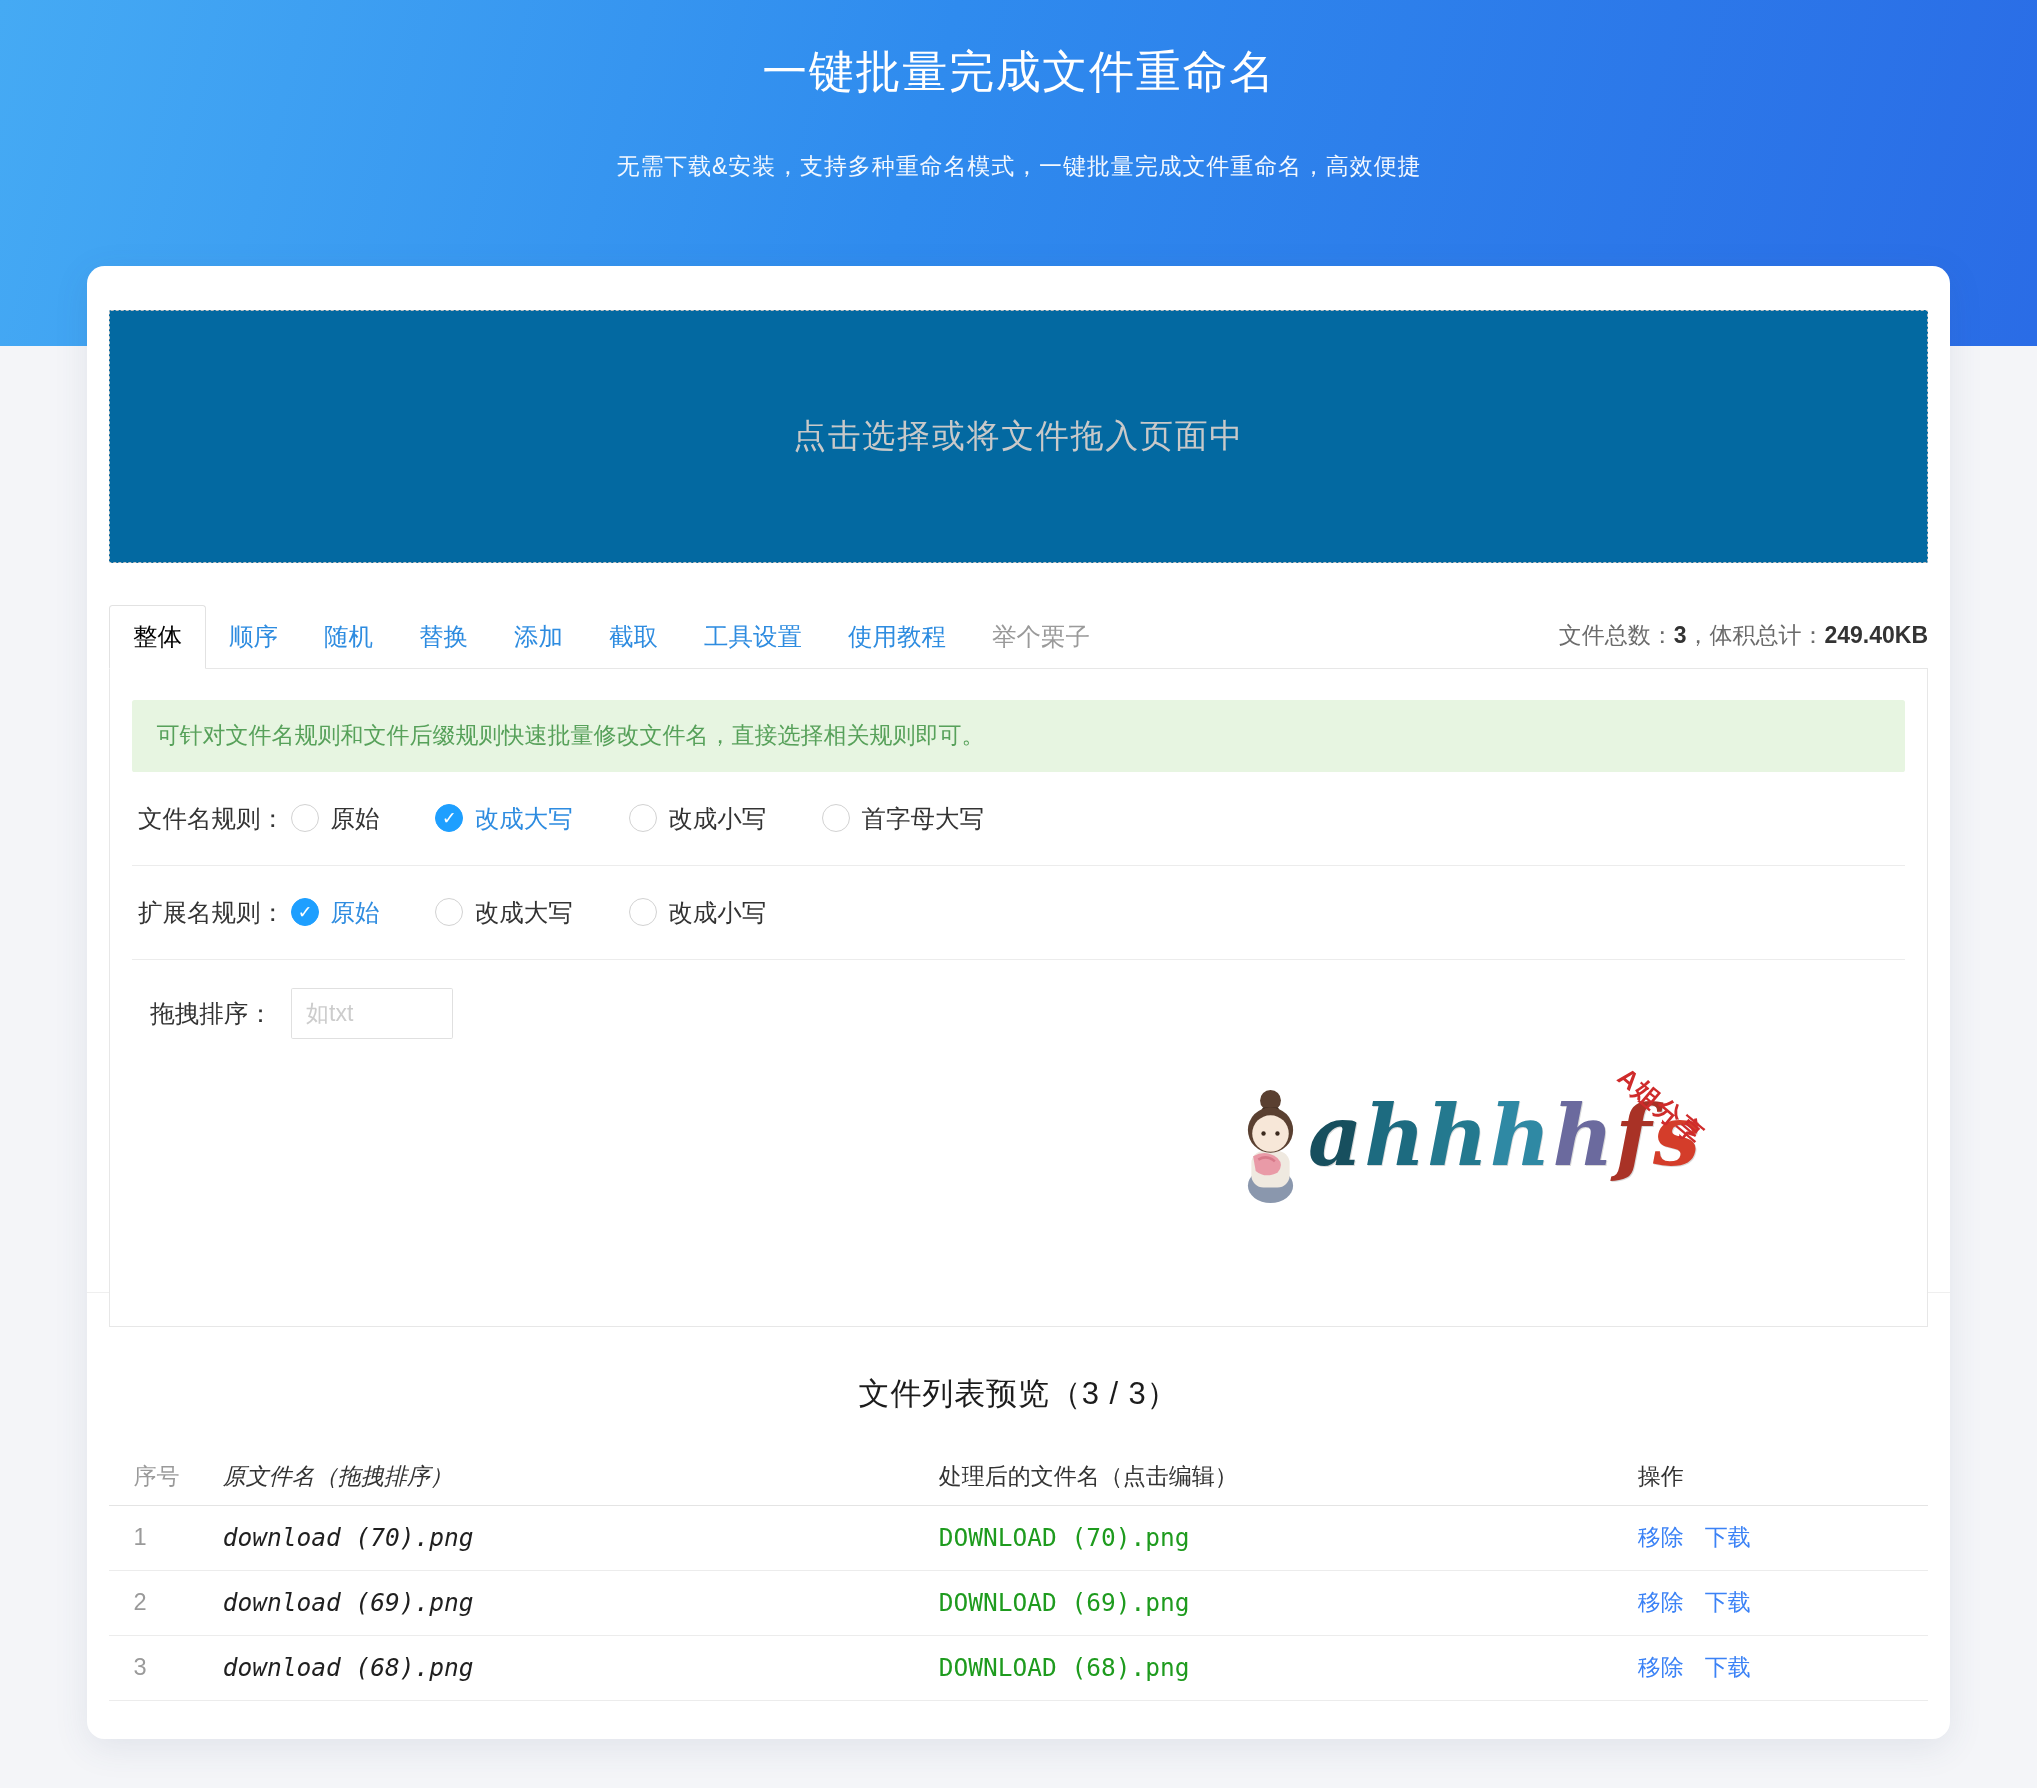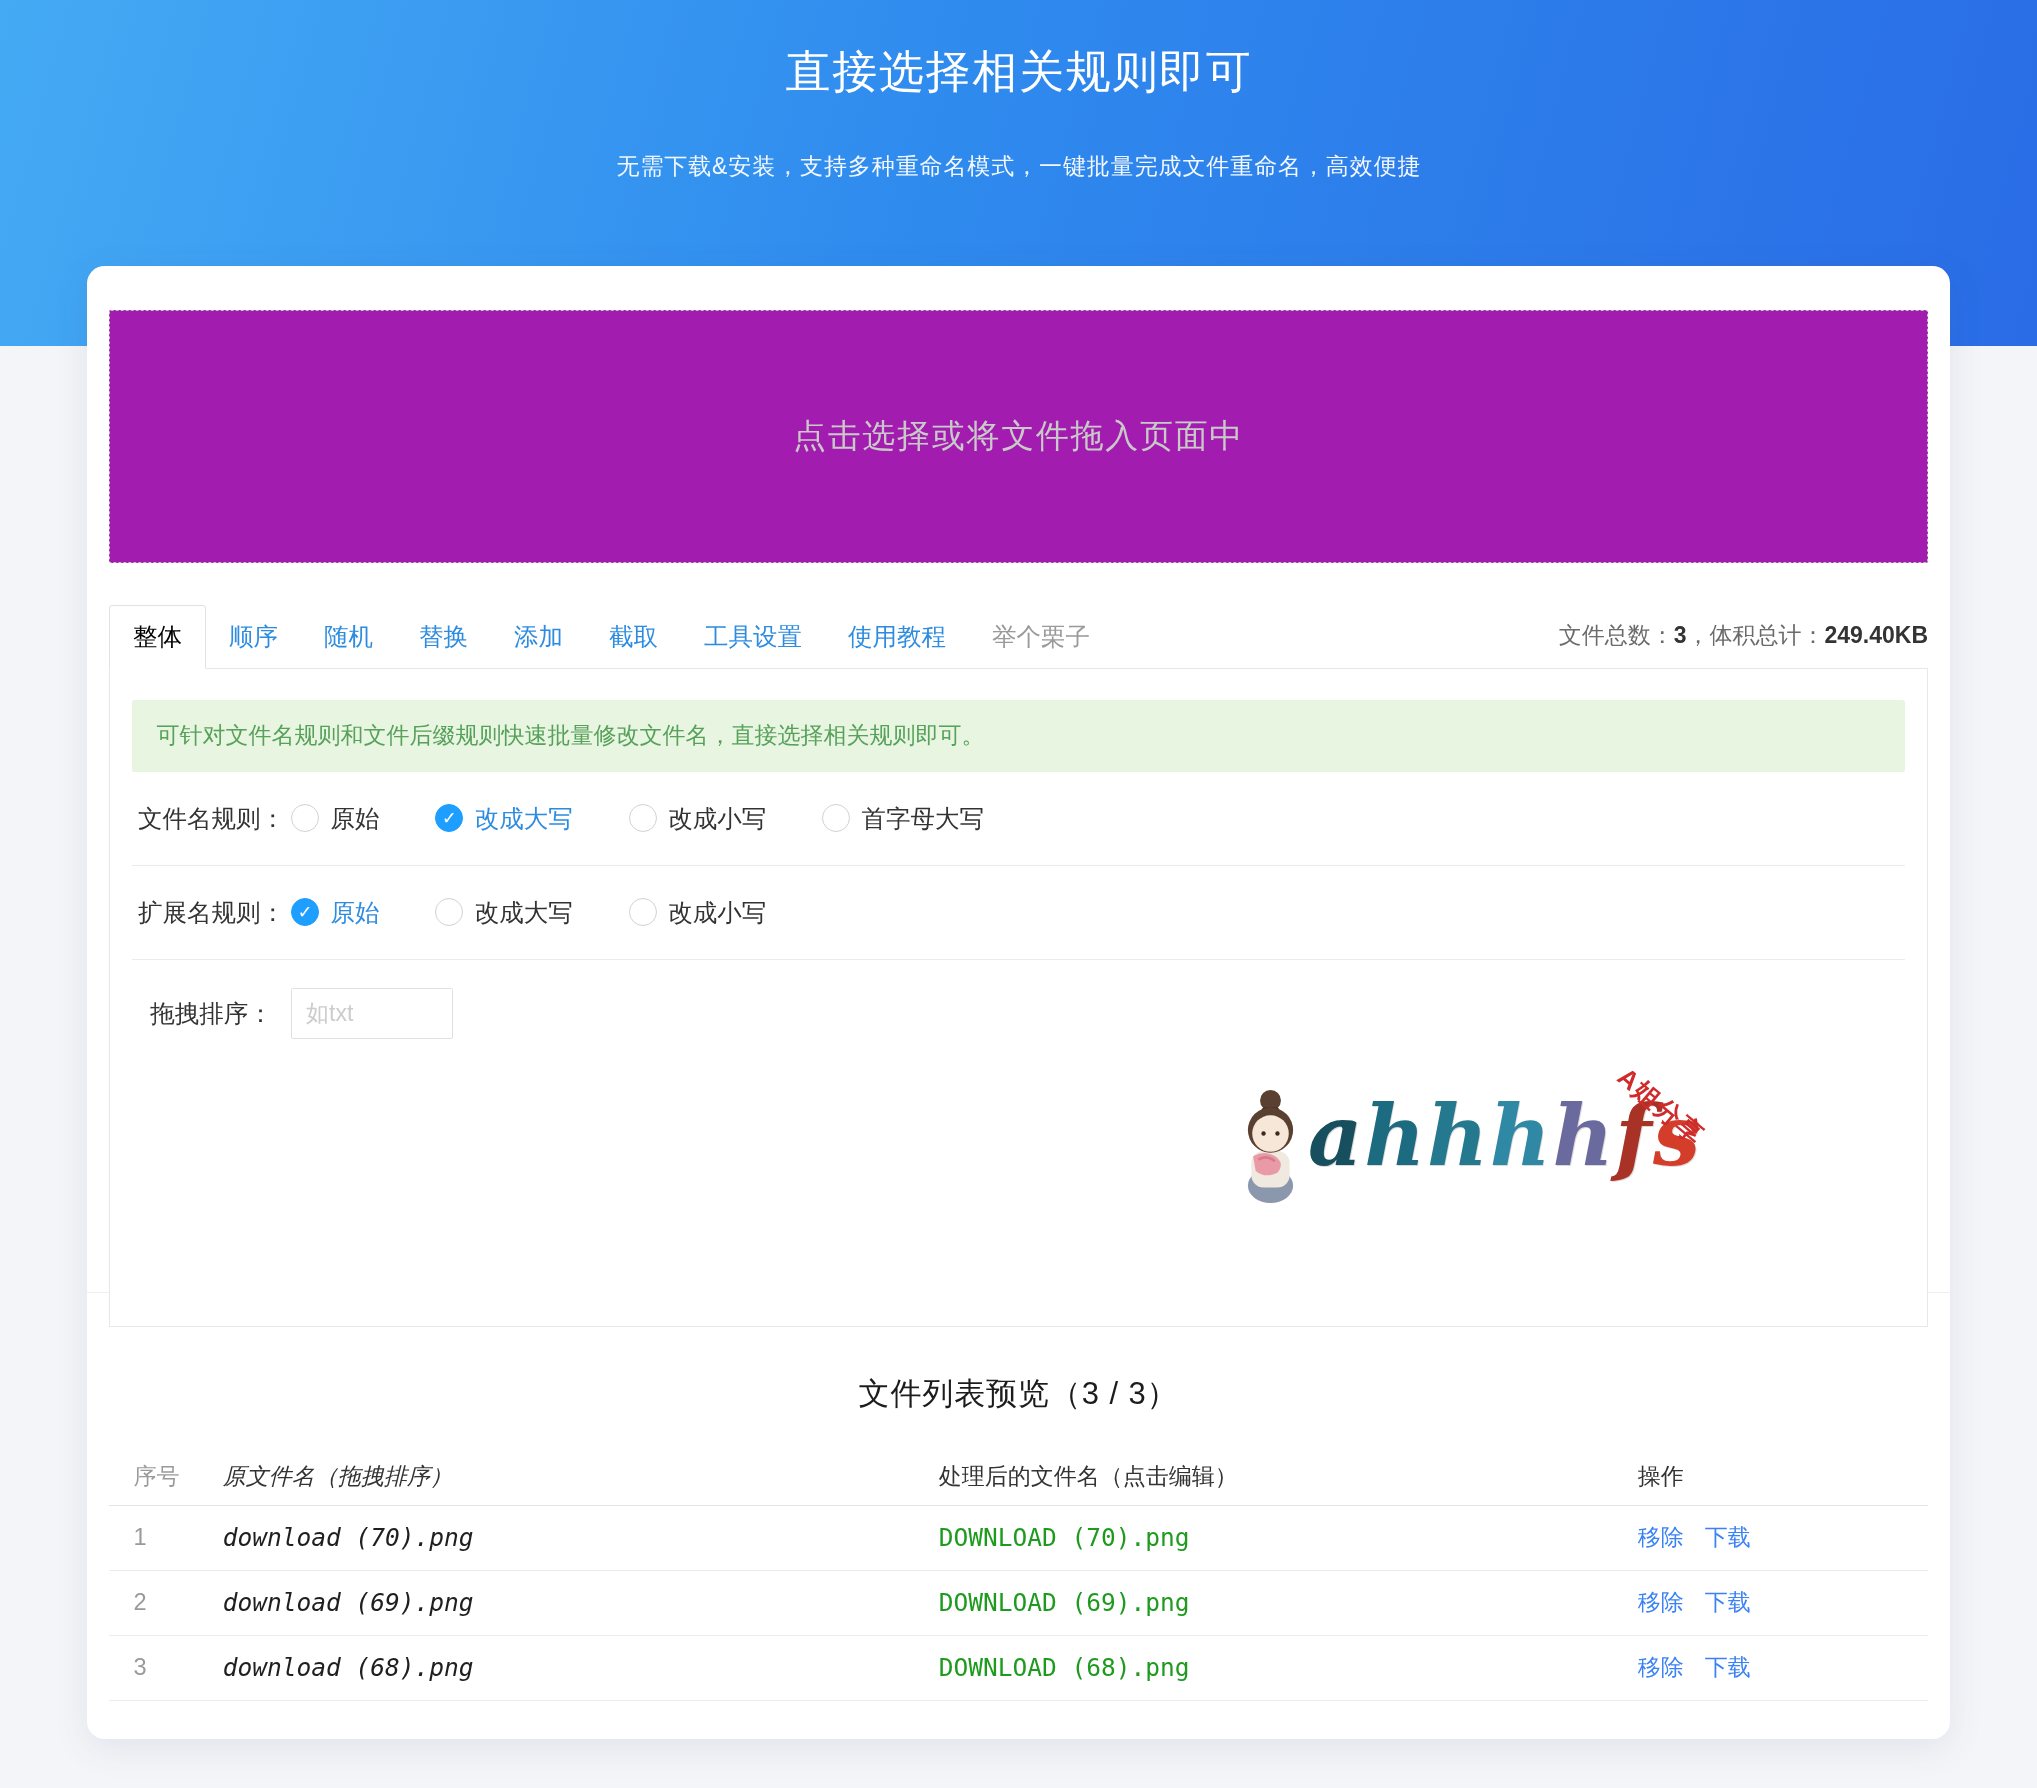--- a/index.html
+++ b/index.html
@@ -26,21 +26,21 @@
   .card {
     position:absolute; left:87px; top:266px; width:1863px; height:1473px;
     background:#ffffff; border-radius:17.5px;
     box-shadow:0 8.7px 35px rgba(60,80,120,0.10);
   }
   
   .dropzone {
     position:absolute; left:22px; top:44px; width:1819px; height:253px;
     border:1.7px dashed #c3c3c3; border-radius:1.7px;
     display:flex; align-items:center; justify-content:center;
-    cursor:pointer; background:#a21caf;
+    cursor:pointer; background:#0369a1;
   }
   .dropzone-text { color:#c9c9c9; font-size:33px; letter-spacing:1.7px; }
   
   .tabbar {
     position:absolute; left:22px; top:343px; width:1819px; height:59px;
     display:flex; align-items:flex-end;
   }
   .tab {
     font-size:24.5px; padding:14px 23px 15px 23px; cursor:pointer;
     color:#2e8ce0; white-space:nowrap;
@@ -157,21 +157,21 @@
   .cell-proc {
     font-family:"DejaVu Sans Mono","Liberation Mono",monospace;
     font-size:24.5px; color:#1e9b1e; cursor:pointer;
   }
   .act-link { color:#3b82f6; margin-right:21px; cursor:pointer; }
 </style>
 </head>
 <body>
 
 <div class="hero">
-  <div class="hero-title">直接选择相关规则即可</div>
+  <div class="hero-title">一键批量完成文件重命名</div>
   <div class="hero-sub">无需下载&amp;安装，支持多种重命名模式，一键批量完成文件重命名，高效便捷</div>
 </div>
 
 <div class="card">
 
   <div class="dropzone">
     <span class="dropzone-text">点击选择或将文件拖入页面中</span>
   </div>
 
   <div class="tabbar">

